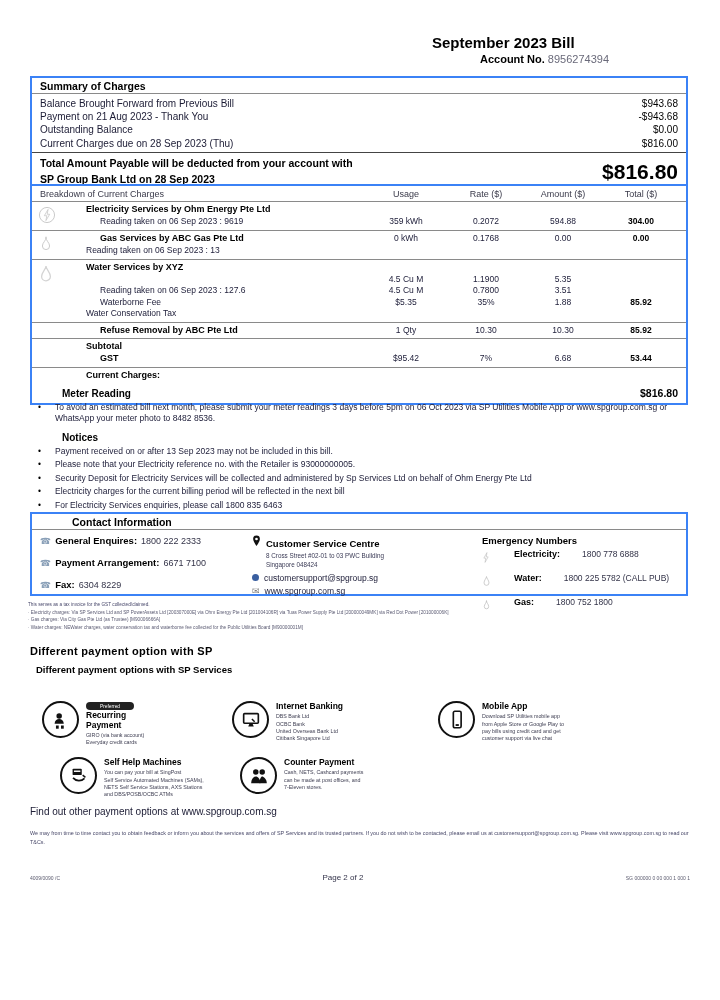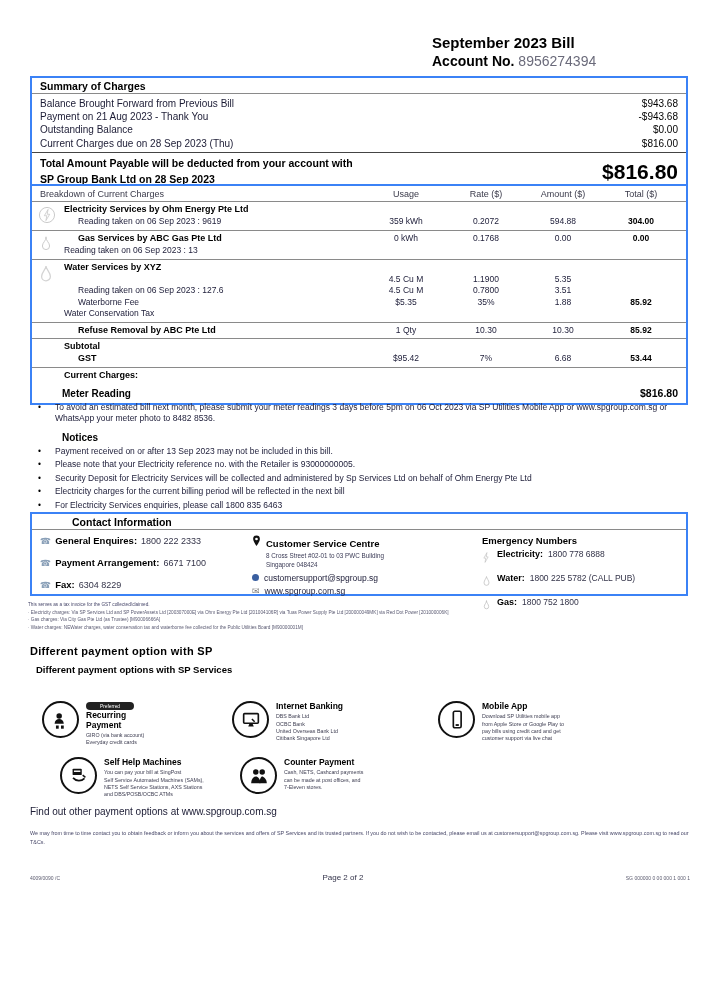--- a/index.html
+++ b/index.html
@@ -7,21 +7,21 @@
   .page {
     position: relative; width: 720px; height: 1000px; background: #fff;
     font-family: "Liberation Sans", sans-serif; color: #1c1c35; overflow: hidden;
     margin: 0 auto;
   }
   .pre { white-space: pre-line; }
 
   
   .bill-header { position: absolute; left: 432px; top: 34px; }
   .bill-title { font-size: 15px; font-weight: bold; color: #000; }
-  .acct-line { font-size: 14px; margin-top: 2px; }
+  .acct-line { font-size: 11px; margin-top: 2px; margin-left: 48px; }
   .acct-label { font-weight: bold; color: #000; }
   .acct-num { color: #6a6a7a; }
 
   
   .box { position: absolute; border: 2px solid #3b82f6; background: #fff; }
   .box-title { font-weight: bold; font-size: 10.5px; color: #000; padding: 2px 8px 1px 8px; border-bottom: 1px solid #8a8a8a; }
 
   
   #summary-box { left: 30px; top: 76px; width: 658px; }
   .sum-rows { padding: 3px 8px 2px 8px; }
@@ -29,21 +29,21 @@
   .sum-row .val { color: #000; }
   .sum-total { display: flex; justify-content: space-between; align-items: center; border-top: 1.5px solid #444; padding: 3px 8px 4px 8px; }
   .sum-total-label { font-weight: bold; font-size: 10.5px; color: #000; line-height: 1.5; }
   .sum-total-value { font-weight: bold; font-size: 21px; color: #000; }
 
   
   #breakdown-box { left: 30px; top: 184px; width: 658px; }
   .bd-grid { display: grid; grid-template-columns: 1fr 88px 72px 82px 74px; align-items: baseline; padding-left: 14px; }
   .bd-head { font-size: 9px; color: #3a3a4a; padding: 3px 8px 2px 8px; border-bottom: 1px solid #8a8a8a; }
   .num { text-align: center; }
-  .service { display: flex; padding: 2px 8px 2px 6px; border-bottom: 1px solid #8a8a8a; }
+  .service { display: flex; padding: 2px 8px 2px 6px; border-bottom: 1px solid #8a8a8a; gap: 22px; }
   .service.last { border-bottom: none; }
   .icon-col { width: 26px; flex-shrink: 0; padding-top: 2px; }
   .svc-body { flex: 1; }
   .svc-name { font-weight: bold; font-size: 9px; color: #000; line-height: 1.3; }
   .bd-line { font-size: 8.5px; line-height: 1.35; color: #22223d; }
   .total-cell { font-weight: bold; color: #000; }
   .cc-value { text-align: right; font-weight: bold; font-size: 10.5px; color: #000; padding: 6px 0 2px 0; }
 
   
   .text-section { position: absolute; left: 30px; width: 658px; }
@@ -62,21 +62,21 @@
   .c-row { display: flex; align-items: baseline; gap: 4px; margin-bottom: 11px; }
   .c-label { font-weight: bold; font-size: 9.5px; color: #000; }
   .c-val { font-size: 9px; color: #333348; }
   .glyph-ic { font-family: "DejaVu Sans", sans-serif; font-size: 9px; color: #8aa0b8; }
   .centre-title { font-weight: bold; font-size: 9.5px; color: #000; }
   .centre-addr { font-size: 6.3px; color: #3a3a55; line-height: 1.4; margin: 1px 0 3px 14px; }
   .c2-row { display: flex; align-items: baseline; gap: 5px; font-size: 8.5px; color: #22223d; margin-bottom: 3px; }
   .email-dot { width: 7px; height: 7px; border-radius: 50%; background: #3a5fa0; align-self: center; }
   .env-ic { font-family: "DejaVu Sans", sans-serif; font-size: 9px; color: #777; }
   .em-title { font-weight: bold; font-size: 9.5px; color: #000; margin-bottom: 3px; }
-  .em-row { display: flex; align-items: baseline; gap: 5px; margin-bottom: 6px; }
+  .em-row { display: flex; align-items: baseline; gap: 22px; margin-bottom: 6px; }
   .em-label { font-weight: bold; font-size: 9px; color: #000; }
   .em-val { font-size: 8.5px; color: #333348; }
   .em-ic { width: 10px; flex-shrink: 0; align-self: center; }
 
   
   #fine-print { position: absolute; left: 28px; top: 601px; width: 664px; font-size: 4.7px; color: #5a5a72; line-height: 1.6; }
   #fine-print .fp0 { color: #47476a; }
 
   
   #payments { position: absolute; left: 30px; top: 645px; width: 660px; height: 158px; }

